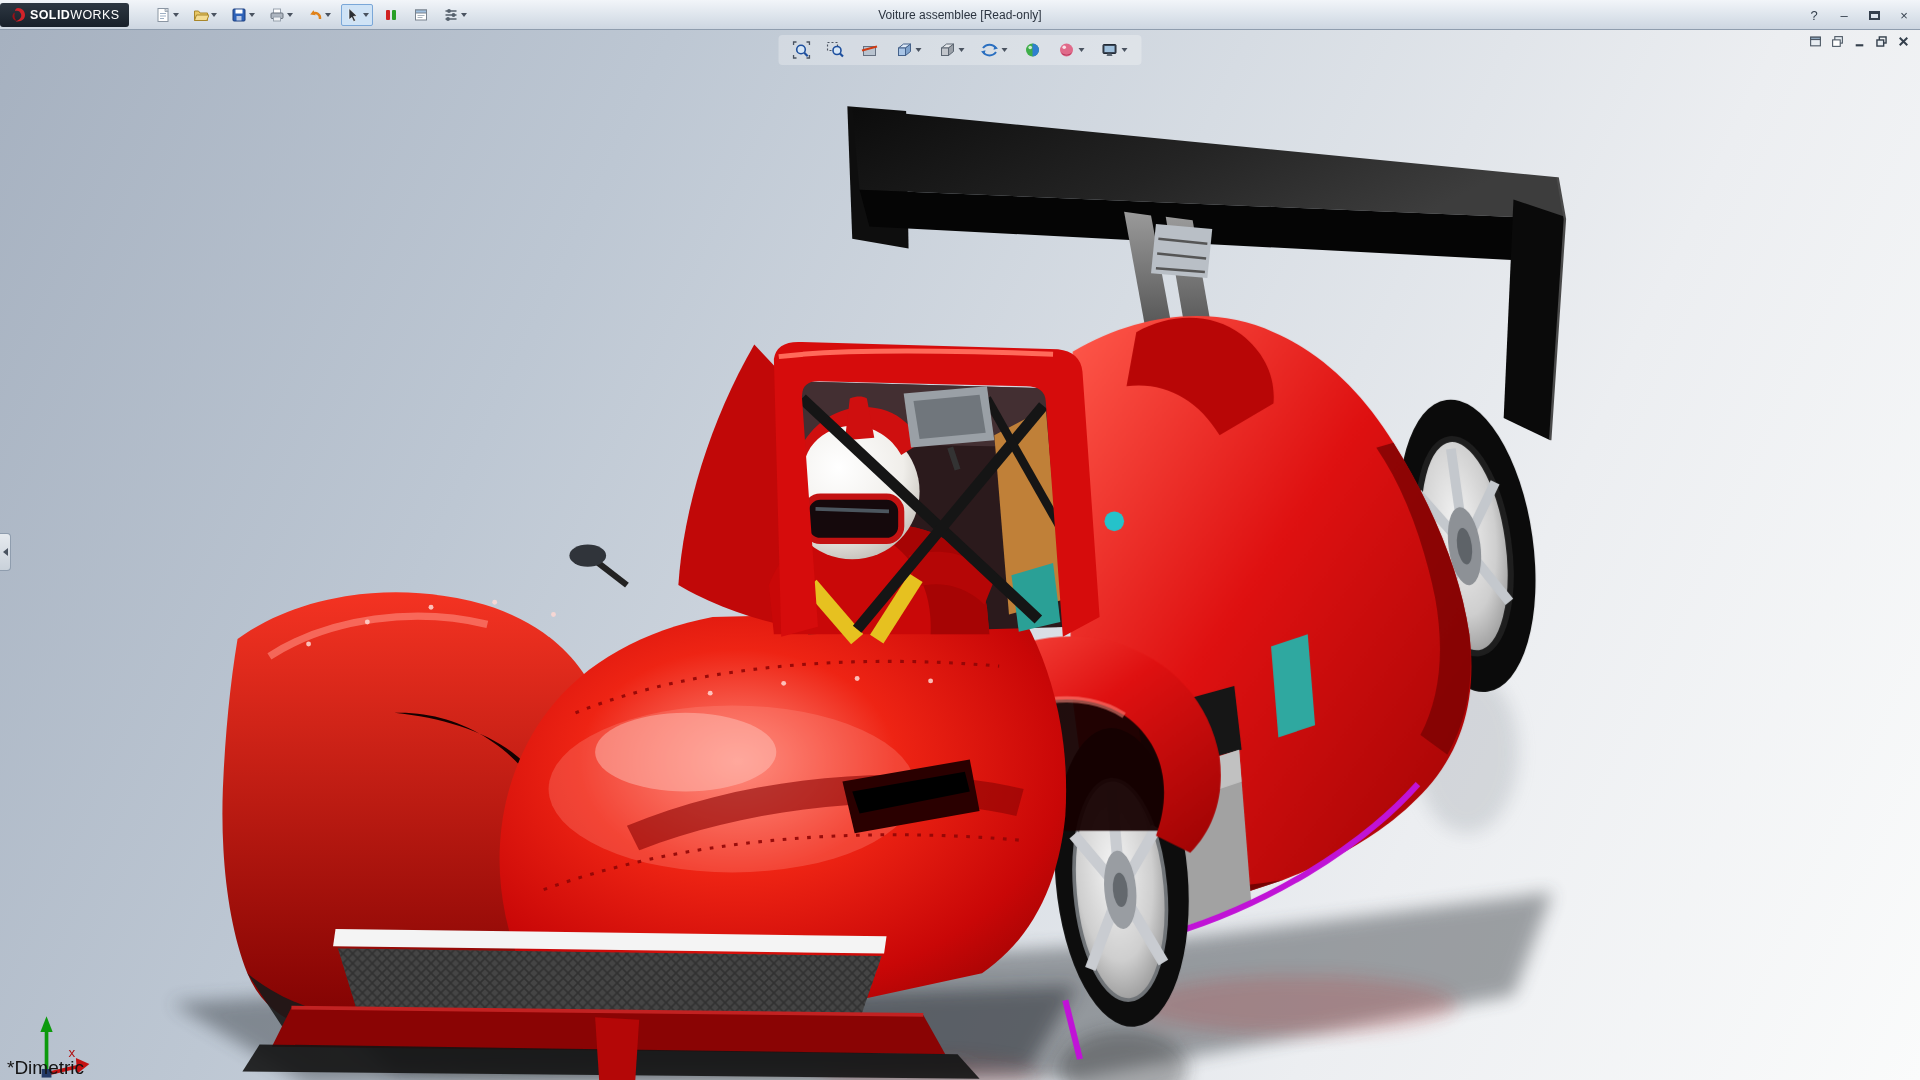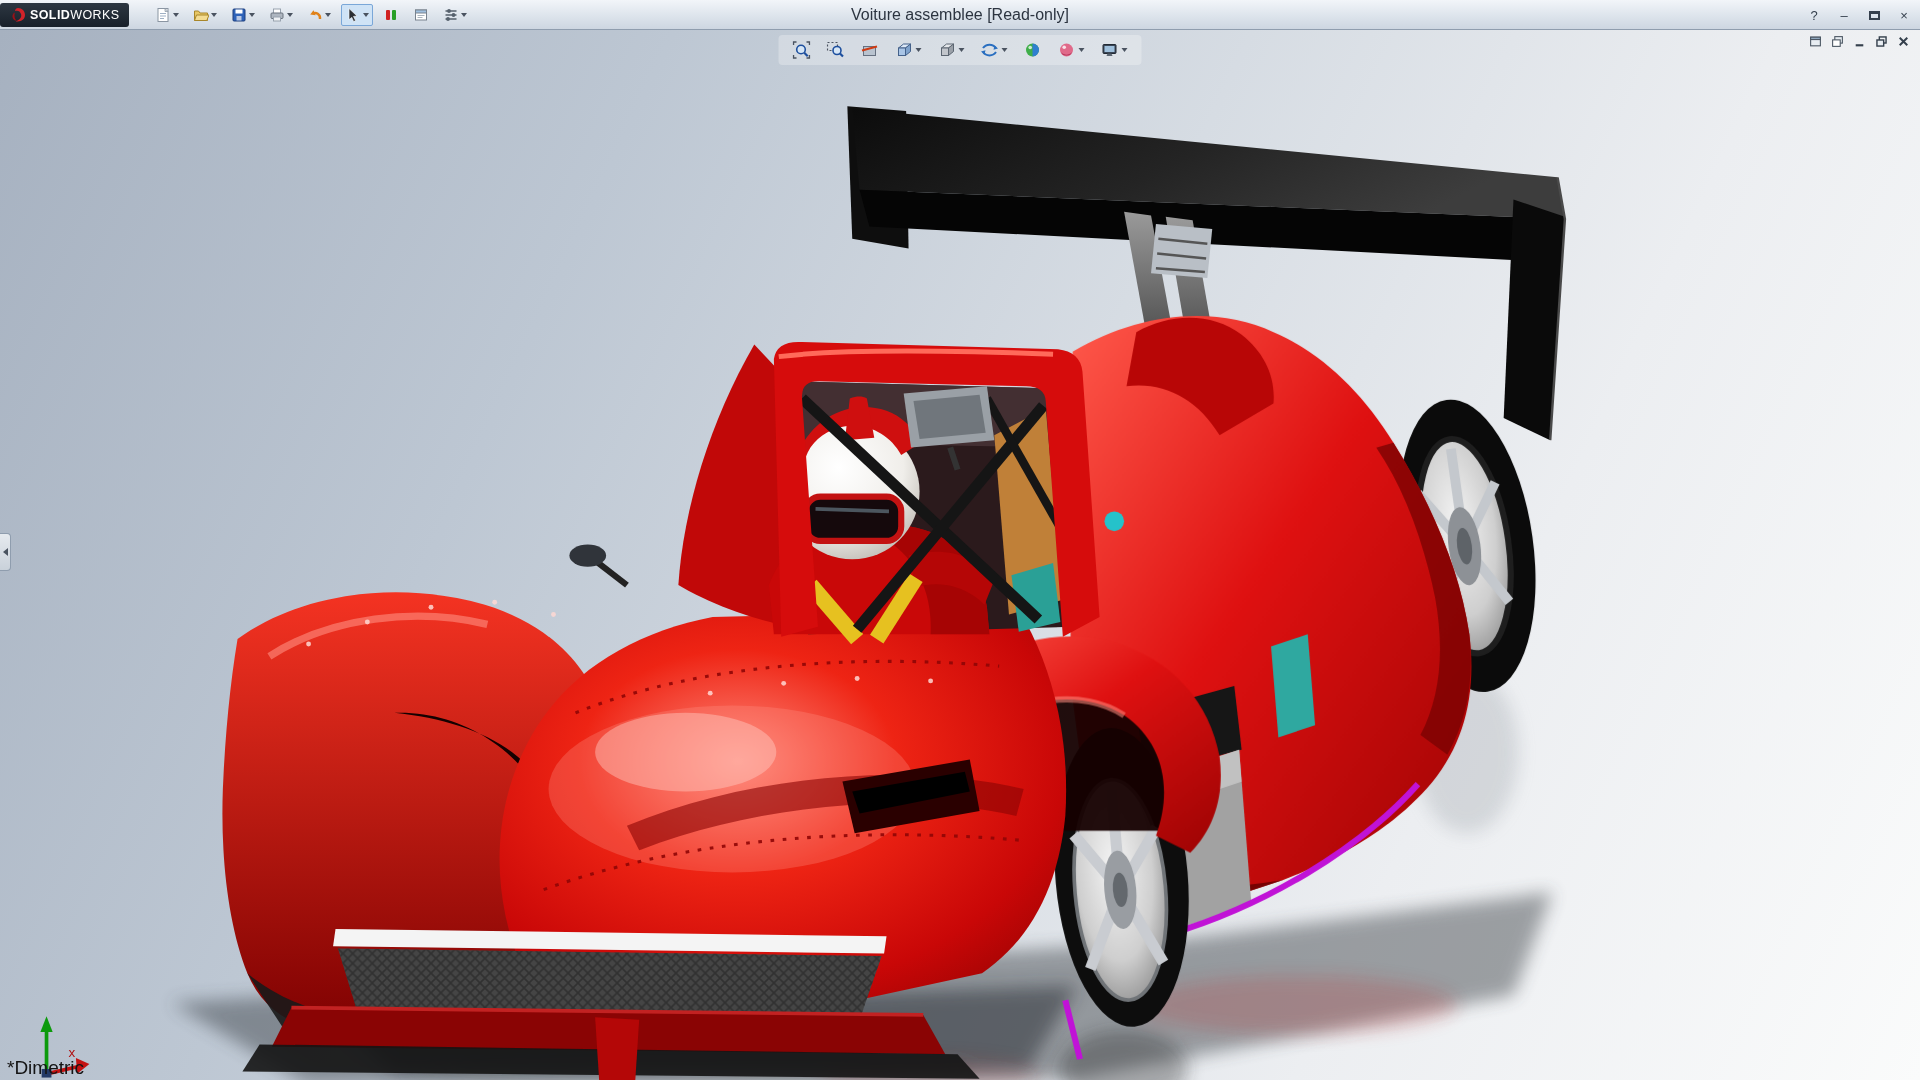--- a/index.html
+++ b/index.html
@@ -22,21 +22,21 @@
   .logo-text{ color:#fff; font-size:12.5px; letter-spacing:.4px; }
   .logo-text .b{ font-weight:bold; }
   .std-toolbar{ display:flex; align-items:center; gap:6px; margin-left:22px; }
   .tb-group{ display:flex; align-items:center; gap:2px; padding:2px 3px;
     border:1px solid transparent; border-radius:2px; cursor:default; }
   .tb-group.active{ background:#cfe3f6; border-color:#7aa7d8; }
   .caret{ width:0; height:0; border-left:3px solid transparent;
     border-right:3px solid transparent; border-top:4px solid #4a5360; }
   .win-title{
     position:absolute; left:50%; transform:translateX(-50%);
-    font-size:16px; color:#2c3440; white-space:nowrap;
+    font-size:12px; color:#2c3440; white-space:nowrap;
   }
   .win-controls{ position:absolute; right:6px; top:0; height:30px;
     display:flex; align-items:center; gap:10px; }
   .win-btn{ min-width:20px; height:20px; display:flex; align-items:center;
     justify-content:center; font-size:13px; color:#35404d; cursor:default; }
   .max-shape{ width:11px; height:9px; border:2px solid #35404d; border-top-width:3px; }
 
   
   .viewport{
     position:absolute; top:30px; left:0; width:1920px; height:1050px;

